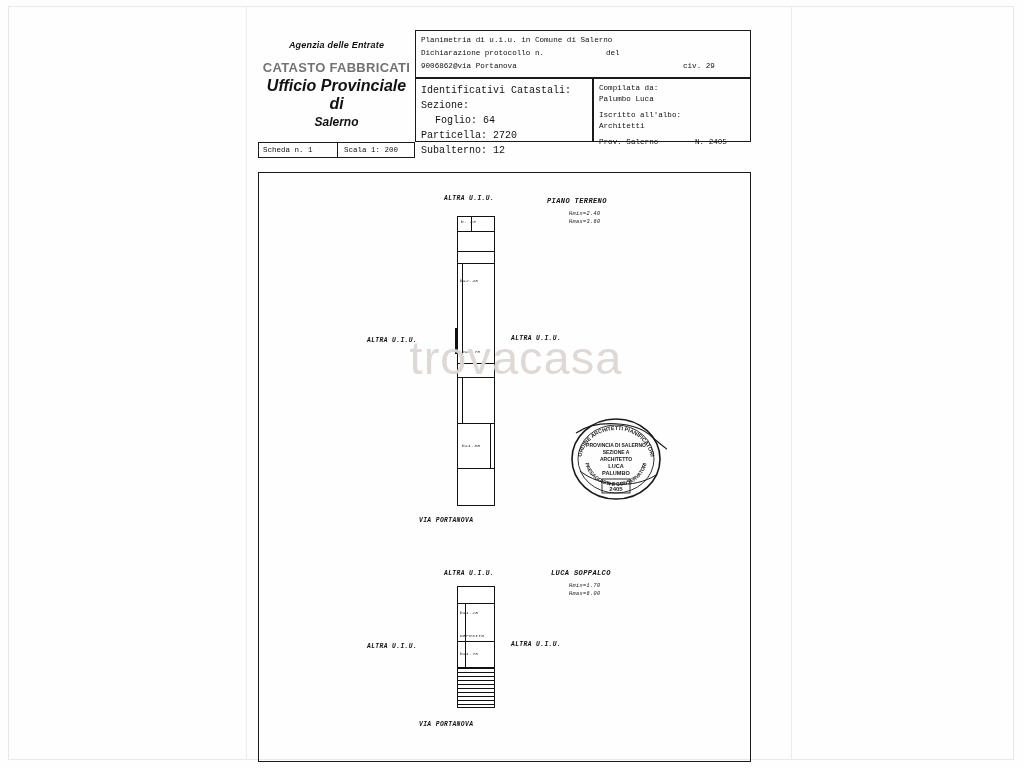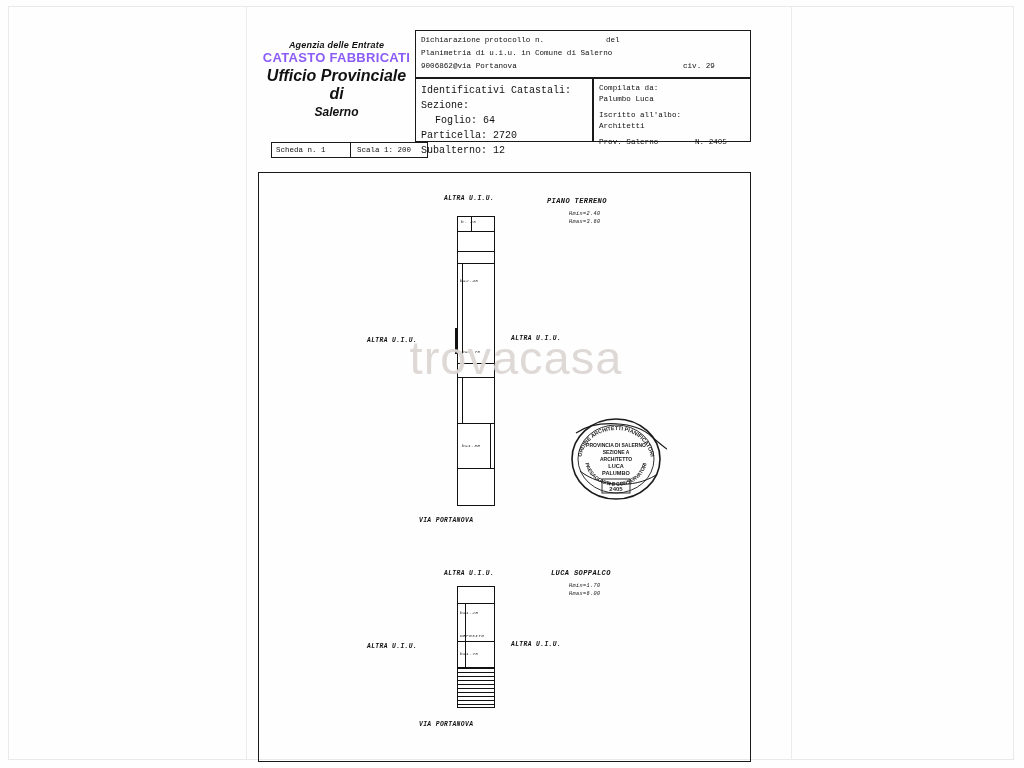--- a/index.html
+++ b/index.html
@@ -63,40 +63,40 @@
     font-size: 9px;
     font-weight: bold;
     font-style: italic;
     letter-spacing: .2px;
     color: #111;
   }
   .logo-l2 {
     font-size: 13px;
     font-weight: bold;
     letter-spacing: .3px;
-    margin-top: 0;
-    color: #8b5cf6;
+    margin-top: 10px;
+    color: #737373;
   }
   .logo-l3 {
     font-size: 16px;
     font-weight: bold;
     font-style: italic;
     margin-top: 2px;
     color: #111;
   }
   .logo-l4 {
     font-size: 12px;
     font-weight: bold;
     font-style: italic;
     margin-top: 2px;
     color: #111;
   }
 
   .scheda-box {
-    left: 13px; top: 112px; width: 157px; height: 16px;
+    left: 0; top: 112px; width: 157px; height: 16px;
     border: 1px solid #1a1a1a;
     font-size: 7.5px;
     font-family: "Liberation Mono", monospace;
     display: flex;
     align-items: center;
   }
   .scheda-box .s1 { padding-left: 4px; width: 74px; }
   .scheda-box .sdiv {
     width: 1px; height: 100%; background: #1a1a1a;
   }
@@ -223,25 +223,25 @@
     </div>
 
     <div class="cell scheda-box">
       <div class="s1">Scheda n. 1</div>
       <div class="sdiv"></div>
       <div class="s2">Scala 1: 200</div>
     </div>
 
     <div class="cell decl-box">
       <div class="decl-row">
+        <span>Planimetria di u.i.u. in Comune di Salerno</span>
+      </div>
+      <div class="decl-row">
         <span>Dichiarazione protocollo n.</span>
         <span class="right">del</span>
-      </div>
-      <div class="decl-row">
-        <span>Planimetria di u.i.u. in Comune di Salerno</span>
       </div>
       <div class="decl-row">
         <span>9006862@via Portanova</span>
         <span class="civ">civ. 29</span>
       </div>
     </div>
 
     <div class="cell ident-box">
       <div>Identificativi Catastali:</div>
       <div>Sezione:</div>

